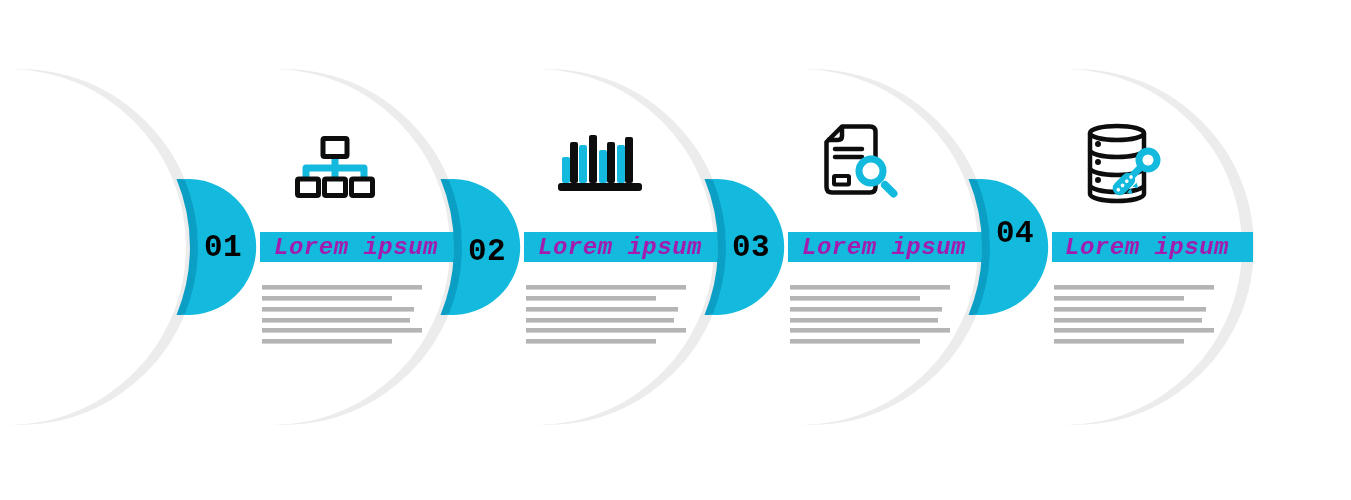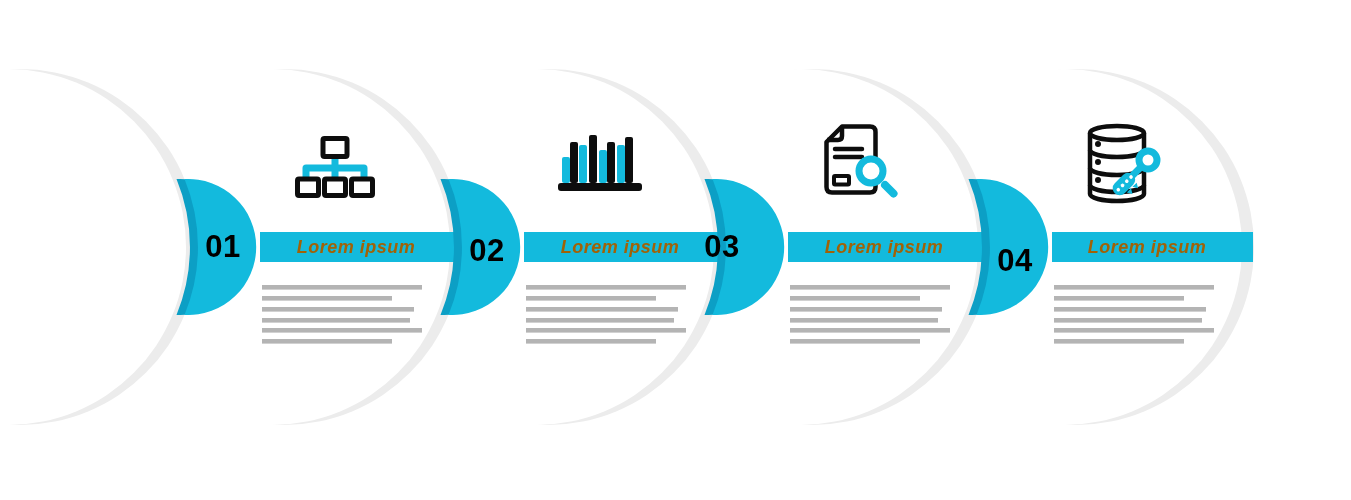--- a/index.html
+++ b/index.html
@@ -1,33 +1,33 @@
 <!DOCTYPE html>
 <html><head>
 <meta charset="utf-8">
 <style>
   html,body{margin:0;padding:0;background:#fff;}
   .stage{
     position:relative;width:1351px;height:500px;background:#ffffff;
-    overflow:hidden;font-family:Liberation Sans, sans-serif;
+    overflow:hidden;font-family:Liberation Mono, monospace;
   }
   .bg{position:absolute;left:0;top:0;}
   .step-number{
     position:absolute;transform:translate(-50%,-50%);
     font-size:31px;font-weight:bold;color:#000;letter-spacing:0.5px;
     white-space:nowrap;z-index:30;
   }
   .step-title{
     position:absolute;transform:translate(-50%,-50%);
-    font-size:18px;font-weight:bold;font-style:italic;color:#a16207;
+    font-size:24px;font-weight:bold;font-style:italic;color:#a21caf;
     letter-spacing:0.5px;white-space:nowrap;z-index:25;
   }
   .icon{position:absolute;z-index:20;}
   .n1{left:223px;top:247px;} .n2{left:487px;top:251px;}
-  .n3{left:722px;top:247px;} .n4{left:1015px;top:261px;}
+  .n3{left:751px;top:247px;} .n4{left:1015px;top:233px;}
   .t1{left:356px;top:247px;} .t2{left:620px;top:247px;}
   .t3{left:884px;top:247px;} .t4{left:1147px;top:247px;}
   .i1{left:295px;top:136px;} .i2{left:558px;top:131px;}
   .i3{left:822px;top:124px;} .i4{left:1084px;top:122px;}
 </style>
 </head>
 <body>
 
 <div class="stage">
 

